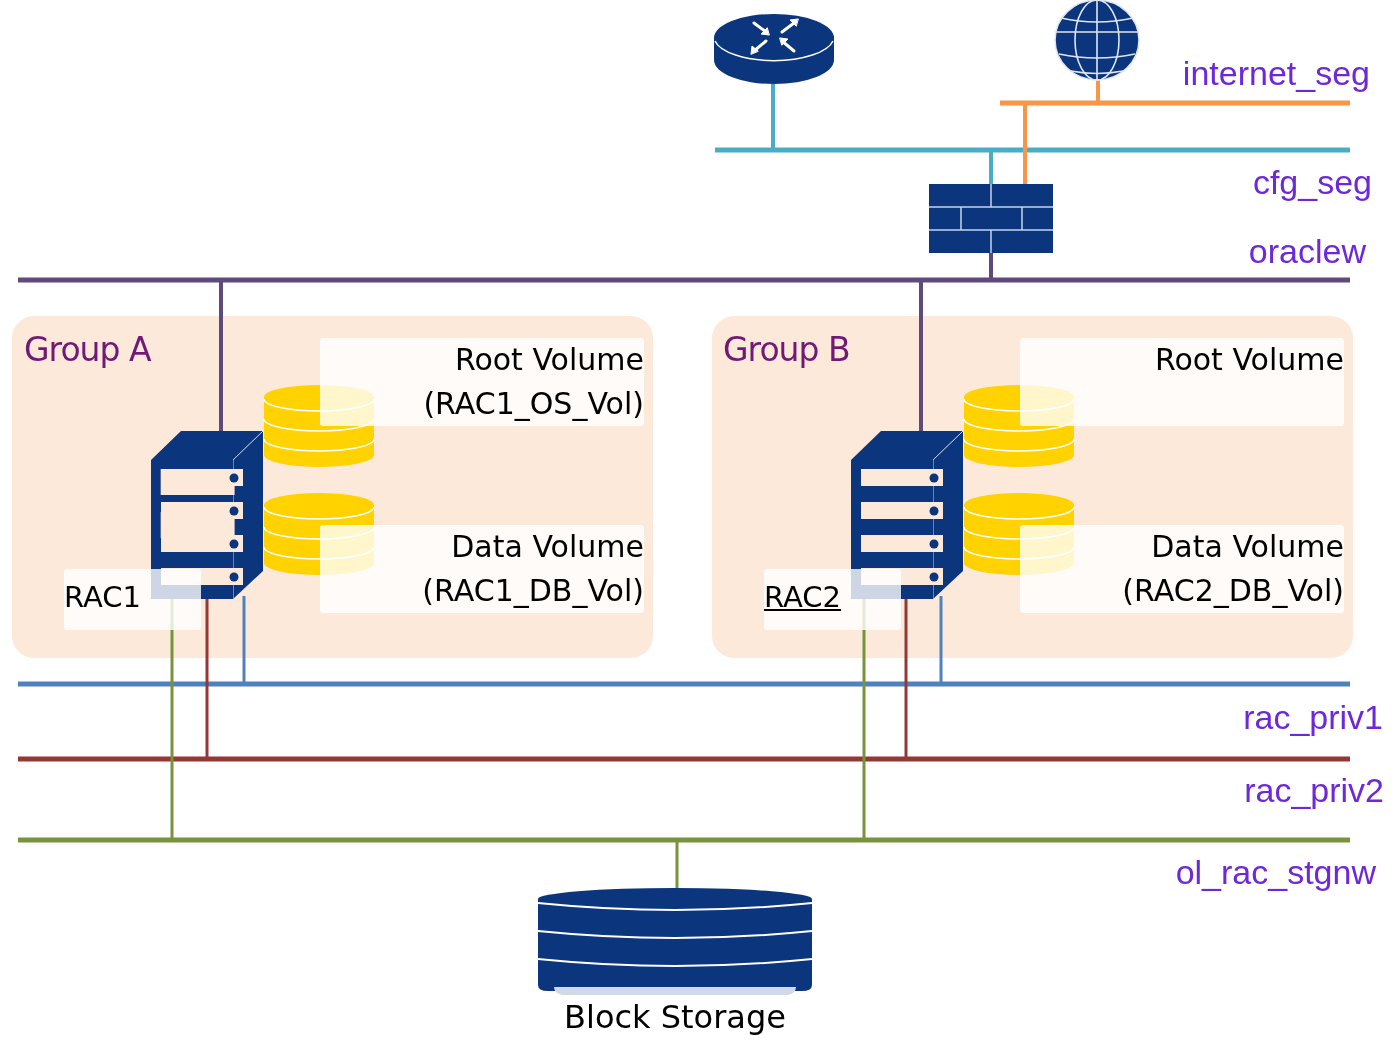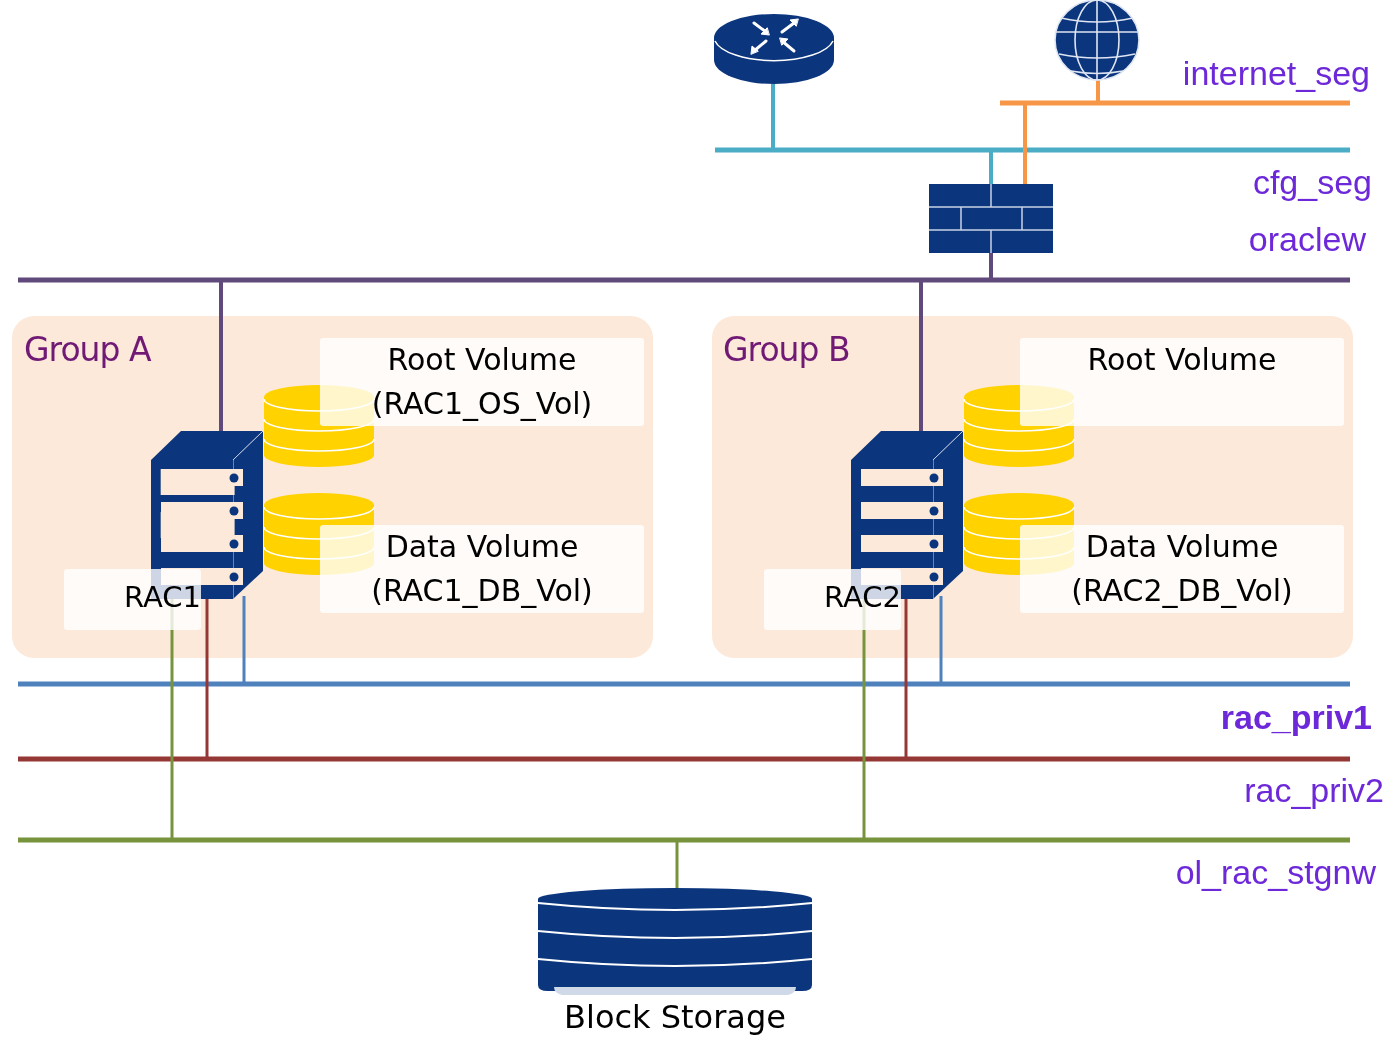--- a/index.html
+++ b/index.html
@@ -1,22 +1,22 @@
 <!DOCTYPE html>
 <html><head>
 <meta charset="utf-8">
 <style>
   html, body { margin: 0; padding: 0; background: #ffffff; }
   body { width: 1400px; height: 1063px; position: relative; overflow: hidden; font-family: "Liberation Sans", sans-serif; }
   #diagram { position: absolute; left: 0; top: 0; }
   .net-label { position: absolute; font-family: "Liberation Sans", sans-serif; font-size: 34px; color: #6d28d9; text-align: right; white-space: nowrap; }
   .group-box { position: absolute; background: #FDE9D9; border-radius: 22px; }
   .group-title { position: absolute; font-family: "DejaVu Sans", sans-serif; font-size: 33px; color: #701a75; letter-spacing: -1px; }
-  .vol-label { position: absolute; background: rgba(255,255,255,0.8); border-radius: 3px; font-family: "DejaVu Sans", sans-serif; font-size: 30px; color: #000; text-align: center; line-height: 44px; }
-  .node-label { position: absolute; background: rgba(255,255,255,0.8); border-radius: 3px; font-family: "DejaVu Sans", sans-serif; font-size: 29px; color: #000; text-align: right; line-height: 56px; }
+  .vol-label { position: absolute; background: rgba(255,255,255,0.8); border-radius: 3px; font-family: "DejaVu Sans", sans-serif; font-size: 30px; color: #000; text-align: right; line-height: 44px; }
+  .node-label { position: absolute; background: rgba(255,255,255,0.8); border-radius: 3px; font-family: "DejaVu Sans", sans-serif; font-size: 29px; color: #000; text-align: left; line-height: 56px; }
   .storage-label { position: absolute; font-family: "DejaVu Sans", sans-serif; font-size: 32px; color: #000; text-align: center; }
 </style>
 </head>
 <body>
 
 <div class="group-box" data-name="group-a-box" style="left:12px; top:316px; width:641px; height:342px;"></div>
 <div class="group-box" data-name="group-b-box" style="left:712px; top:316px; width:641px; height:342px;"></div>
 
 <svg id="diagram" width="1400" height="1063" viewBox="0 0 1400 1063" data-name="network-diagram">
   <defs>
@@ -207,22 +207,22 @@
 </div>
 <div class="node-label" data-name="node-label-rac1" style="left:64px; top:569px; width:137px; height:61px;">RAC1</div>
 
 <div class="vol-label" data-name="root-volume-label-rac2" style="left:1020px; top:338px; width:324px; height:88px;">
   <div data-name="root-volume-title">Root Volume</div>
 </div>
 <div class="vol-label" data-name="data-volume-label-rac2" style="left:1020px; top:525px; width:324px; height:88px;">
   <div data-name="data-volume-title">Data Volume</div>
   <div data-name="data-volume-name">(RAC2_DB_Vol)</div>
 </div>
-<div class="node-label" data-name="node-label-rac2" style="left:764px; top:569px; width:137px; height:61px;">RAC2</div>
+<div class="node-label" data-name="node-label-rac2" style="left:764px; top:569px; width:137px; height:61px;text-decoration:underline;">RAC2</div>
 
 <div class="net-label" data-name="network-label-internet-seg" style="right:30px; top:54px;">internet_seg</div>
 <div class="net-label" data-name="network-label-cfg-seg" style="right:28px; top:163px;">cfg_seg</div>
-<div class="net-label" data-name="network-label-oraclew" style="right:34px; top:220px;">oraclew</div>
-<div class="net-label" data-name="network-label-rac-priv1" style="right:28px; top:698px;font-weight:bold;">rac_priv1</div>
+<div class="net-label" data-name="network-label-oraclew" style="right:34px; top:232px;">oraclew</div>
+<div class="net-label" data-name="network-label-rac-priv1" style="right:17px; top:698px;">rac_priv1</div>
 <div class="net-label" data-name="network-label-rac-priv2" style="right:16px; top:771px;">rac_priv2</div>
 <div class="net-label" data-name="network-label-ol-rac-stgnw" style="right:24px; top:853px;">ol_rac_stgnw</div>
 
 <div class="storage-label" data-name="block-storage-label" style="left:538px; top:998px; width:274px;">Block Storage</div>
 
 </body></html>

